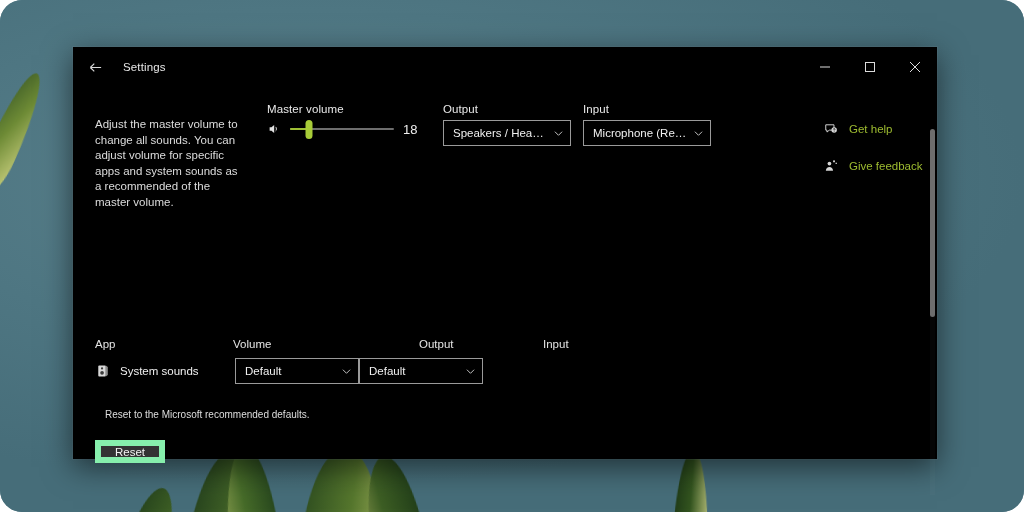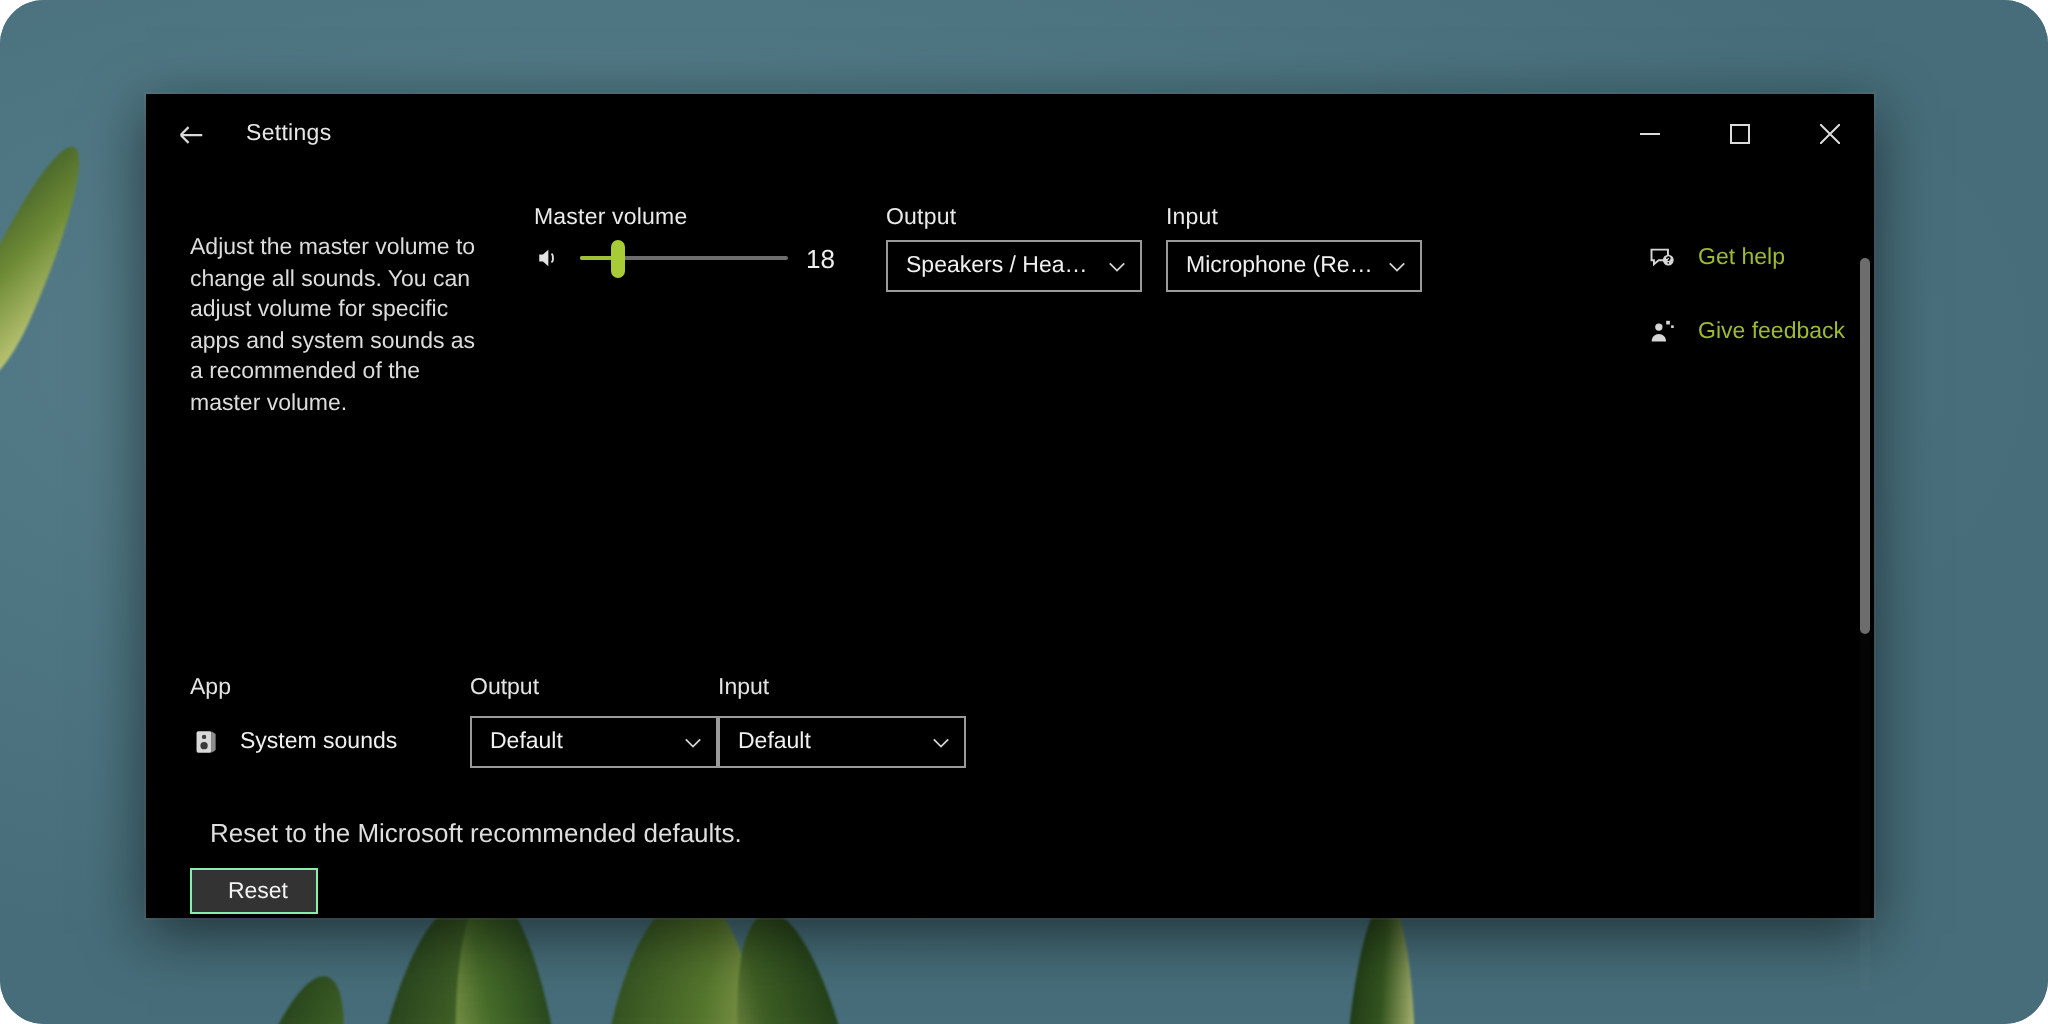--- a/index.html
+++ b/index.html
@@ -270,34 +270,33 @@
   #app-headers .col-input  { margin-left: 0px; }
 
   
   #reset-section {
     position: absolute;
     left: 22px;
     top: 322px;
   }
   #reset-caption {
     color: #dedede;
-    font-size: 13px;
-    margin-bottom: 10px;
+    font-size: 10px;
+    margin-bottom: 20px;
     padding-left: 10px;
   }
   #reset-button {
     background: #333333;
     color: #f2f2f2;
-    border: 1px solid #86efac;
+    border: 6px solid #86efac;
     font-size: 11.5px;
     font-family: "Liberation Sans", sans-serif;
     padding: 0 14px;
     height: 23px;
     min-width: 64px;
-    text-align: right;
   }
 
   
   #scrollbar-track {
     position: absolute;
     right: 2px;
     top: 42px;
     width: 5px;
     height: 366px;
     background: rgba(255,255,255,.02);
@@ -423,20 +422,21 @@
               </svg>
             </span>
             <span class="help-link-text">Give feedback</span>
           </div>
         </div>
       </div>
 
       <div id="app-section">
         <div id="app-headers">
           <div class="col-app">App</div>
+          <div class="col-volume">Volume</div>
           <div class="col-output">Output</div>
           <div class="col-input">Input</div>
         </div>
 
         <div id="app-row">
           <div class="col-app">
             <div id="app-name-cell">
               <span id="system-sounds-icon">
                 <svg width="14" height="14" viewBox="0 0 16 16" fill="none" stroke="currentColor" stroke-width="1">
                   <rect x="2.6" y="1.8" width="8.6" height="12.4" rx="1" fill="#d9d9d9" stroke="none"></rect>

